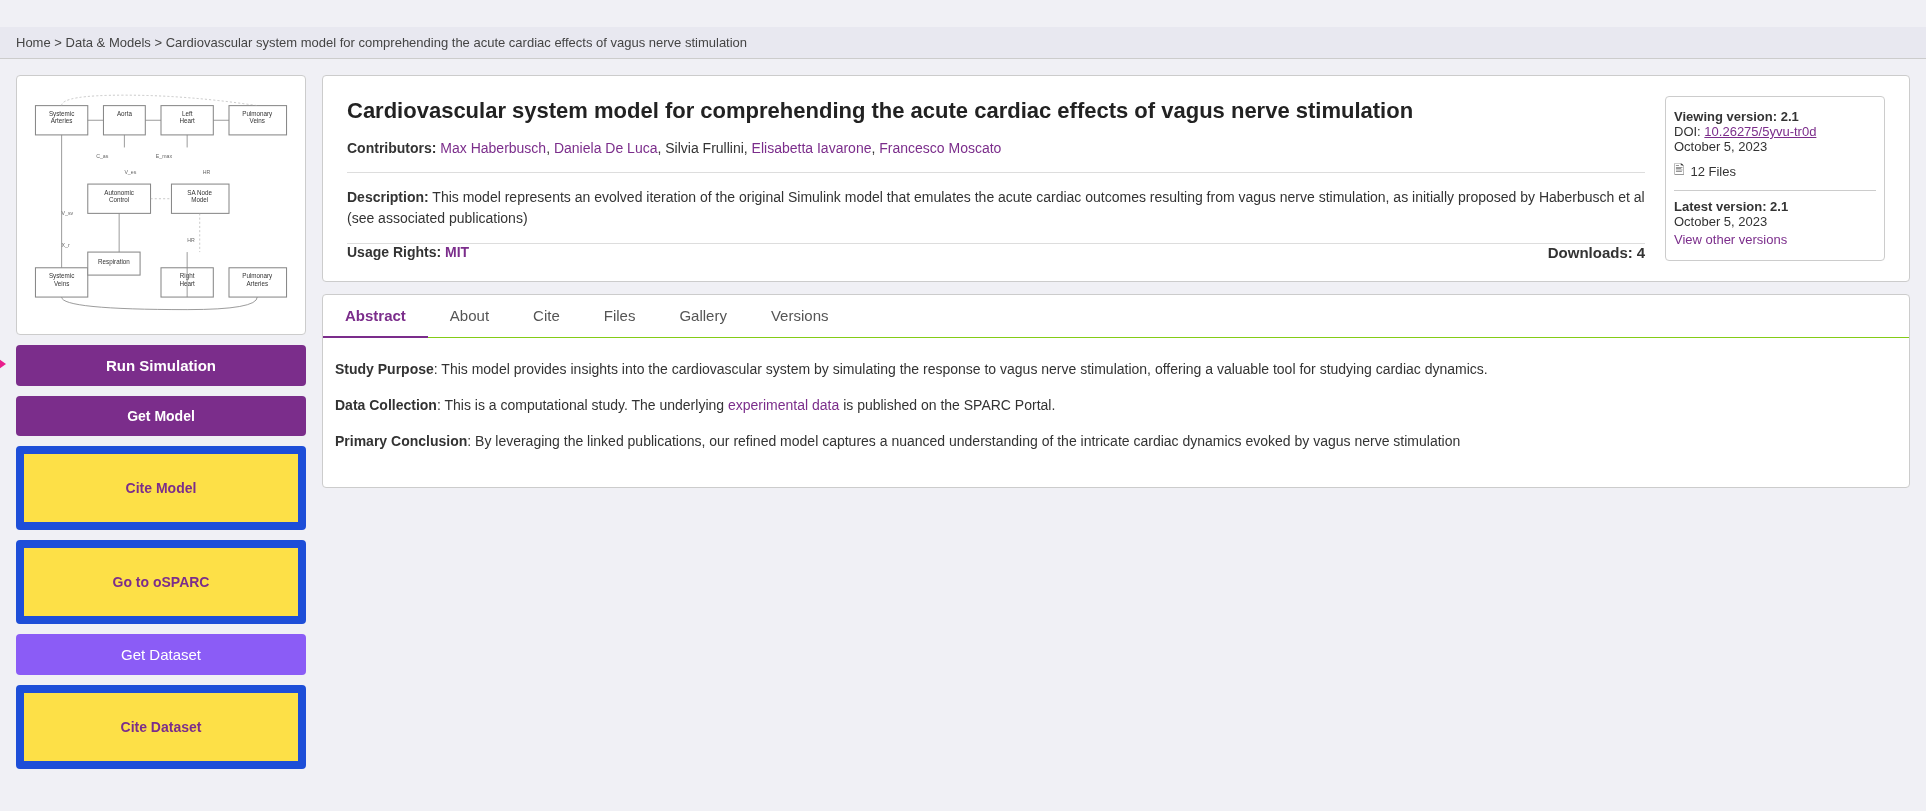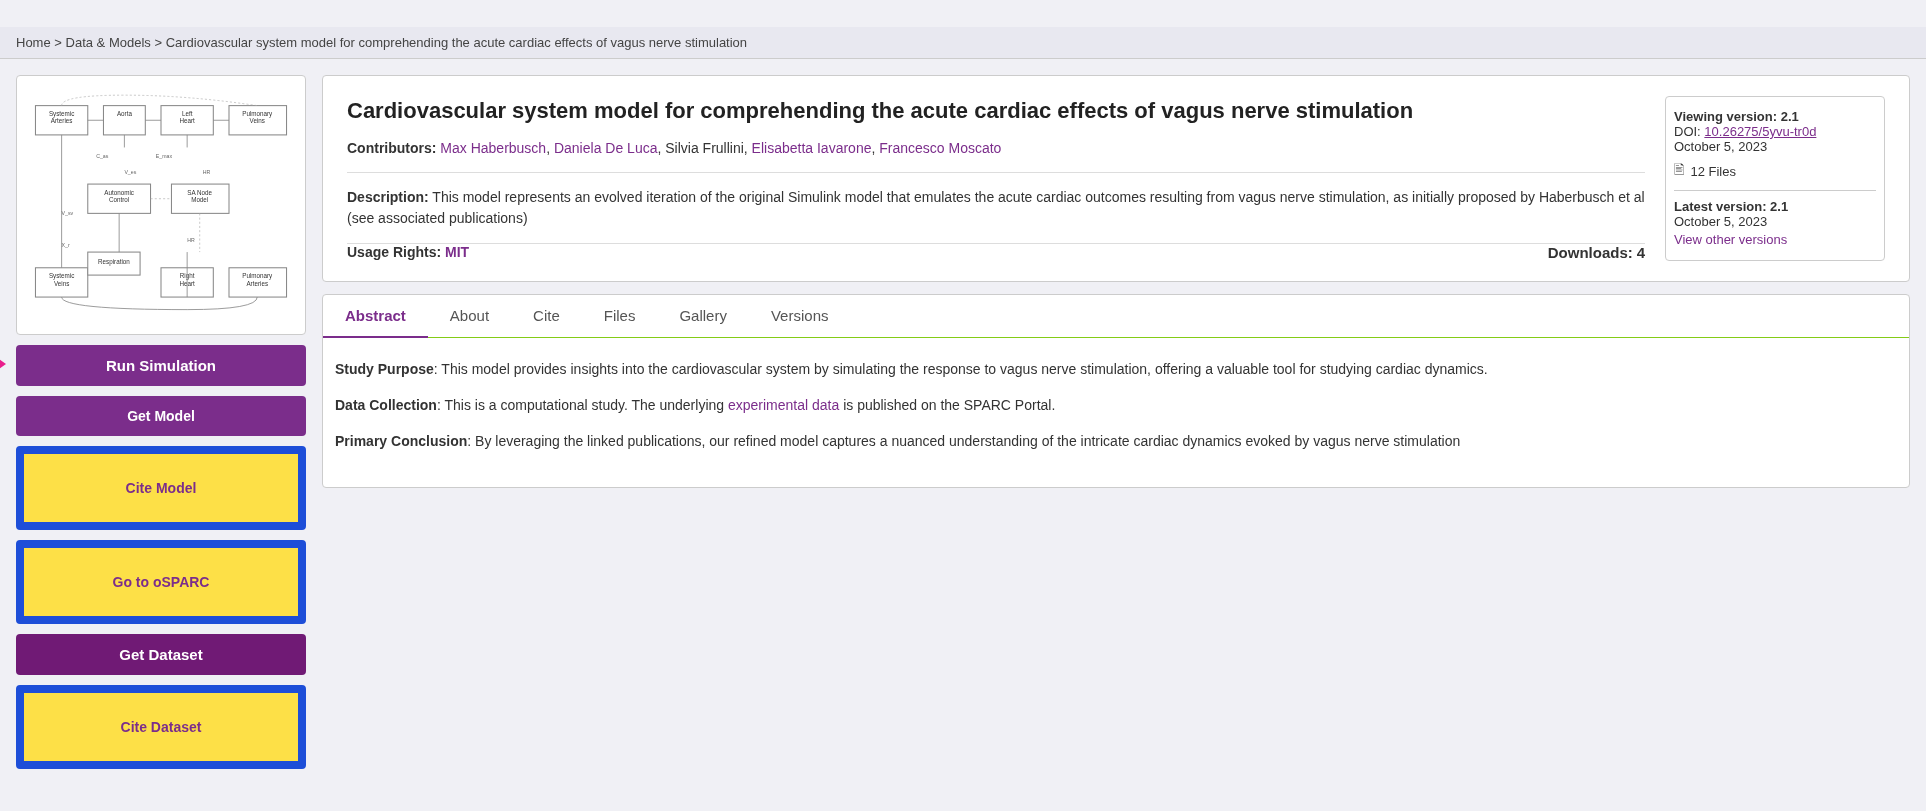--- a/index.html
+++ b/index.html
@@ -79,27 +79,27 @@
       color: #7b2d8b;
       border: 8px solid #1d4ed8;
       border-radius: 4px;
       padding: 26px;
       font-size: 14px;
       font-weight: 600;
       cursor: pointer;
       width: 100%;
     }
     .btn-get-dataset {
-      background: #701a75;
+      background: #8b5cf6;
       color: white;
       border: none;
       border-radius: 4px;
       padding: 12px;
       font-size: 15px;
-      font-weight: bold;
+      font-weight: normal;
       cursor: pointer;
       width: 100%;
     }
     .arrow-indicator {
       position: absolute;
       left: -40px;
       top: 50%;
       transform: translateY(-50%);
       color: #ff69b4;
       font-size: 22px;

